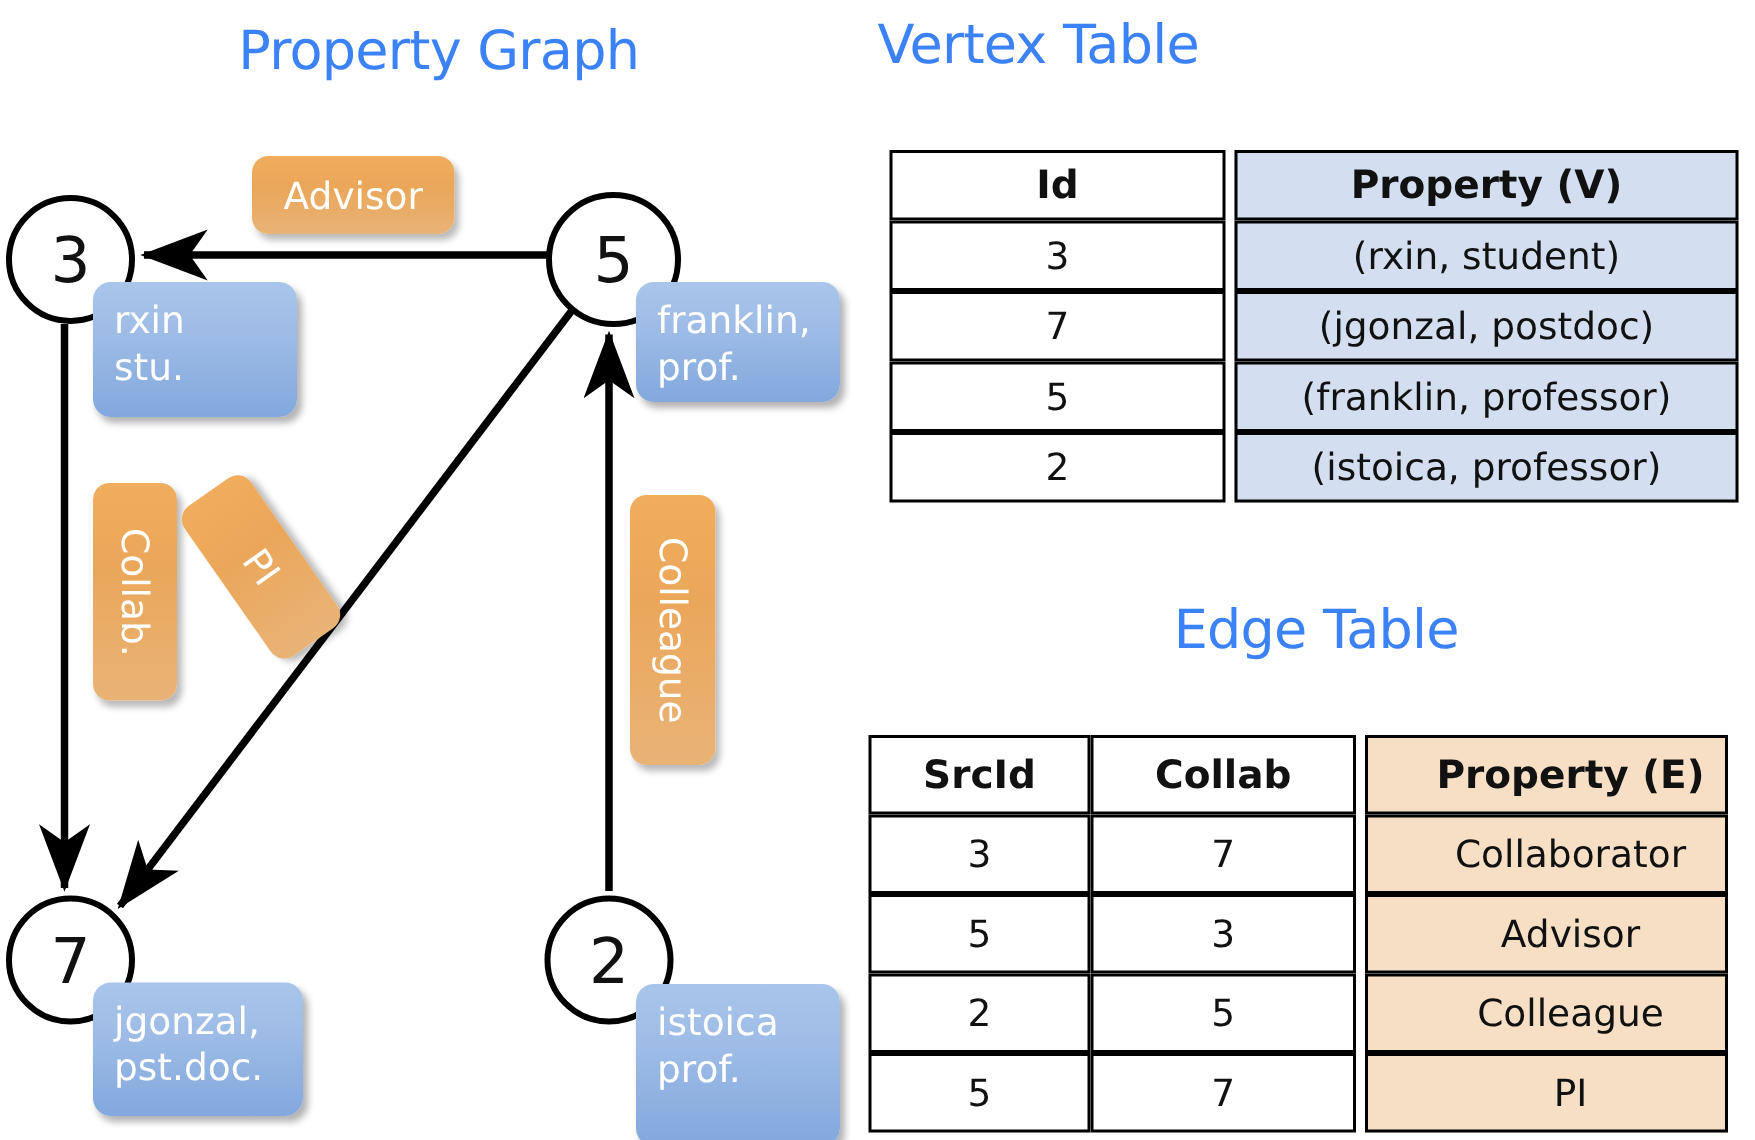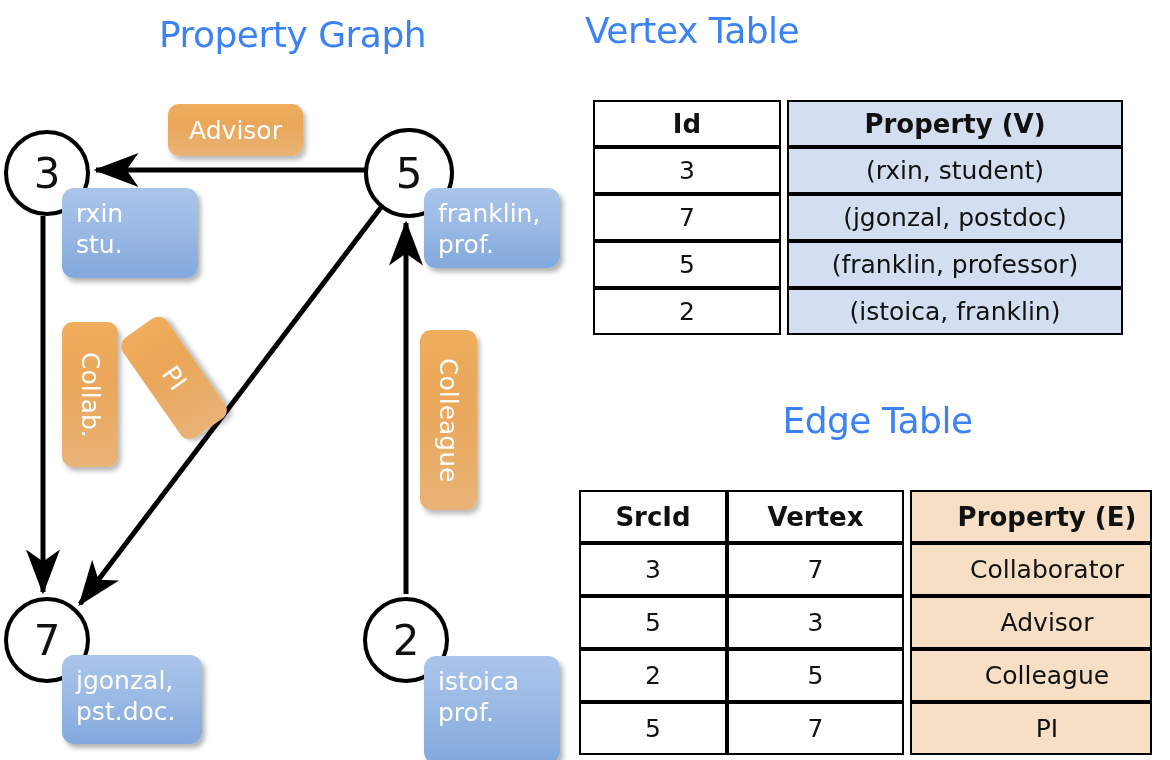--- a/index.html
+++ b/index.html
@@ -127,21 +127,21 @@
     background: #ffffff;
     box-sizing: border-box;
   }
   .tbl th { font-weight: 700; font-size: 26px; }
   .prop-v { background: #d3dff1 !important; }
   .prop-e { background: #f6dfc4 !important; }
   .gap-col { border: none !important; background: transparent !important; width: 6px; padding: 0 !important; }
 
   #vertex-table { left: 593px; top: 100px; }
   #vertex-table th, #vertex-table td { height: 47px; }
-  #vertex-table .c-id   { width: 188px; }
+  #vertex-table .c-id   { width: 224px; }
   #vertex-table .c-prop { width: 336px; }
 
   #edge-table { left: 579px; top: 490px; }
   #edge-table th, #edge-table td { height: 53px; }
   #edge-table .c-src  { width: 148px; }
   #edge-table .c-dst  { width: 177px; }
   #edge-table .c-prop { width: 242px; padding-left: 36px; }
 </style>
 </head>
 <body>
@@ -240,30 +240,30 @@
       <td class="c-prop prop-v">(jgonzal, postdoc)</td>
     </tr>
     <tr>
       <td class="c-id">5</td>
       <td class="gap-col"></td>
       <td class="c-prop prop-v">(franklin, professor)</td>
     </tr>
     <tr>
       <td class="c-id">2</td>
       <td class="gap-col"></td>
-      <td class="c-prop prop-v">(istoica, franklin)</td>
+      <td class="c-prop prop-v">(istoica, professor)</td>
     </tr>
   </tbody>
 </table>
 
 <table class="tbl" id="edge-table">
   <thead>
     <tr>
       <th class="c-src">SrcId</th>
-      <th class="c-dst">Vertex</th>
+      <th class="c-dst">Collab</th>
       <td class="gap-col"></td>
       <th class="c-prop prop-e">Property (E)</th>
     </tr>
   </thead>
   <tbody>
     <tr>
       <td class="c-src">3</td>
       <td class="c-dst">7</td>
       <td class="gap-col"></td>
       <td class="c-prop prop-e">Collaborator</td>

